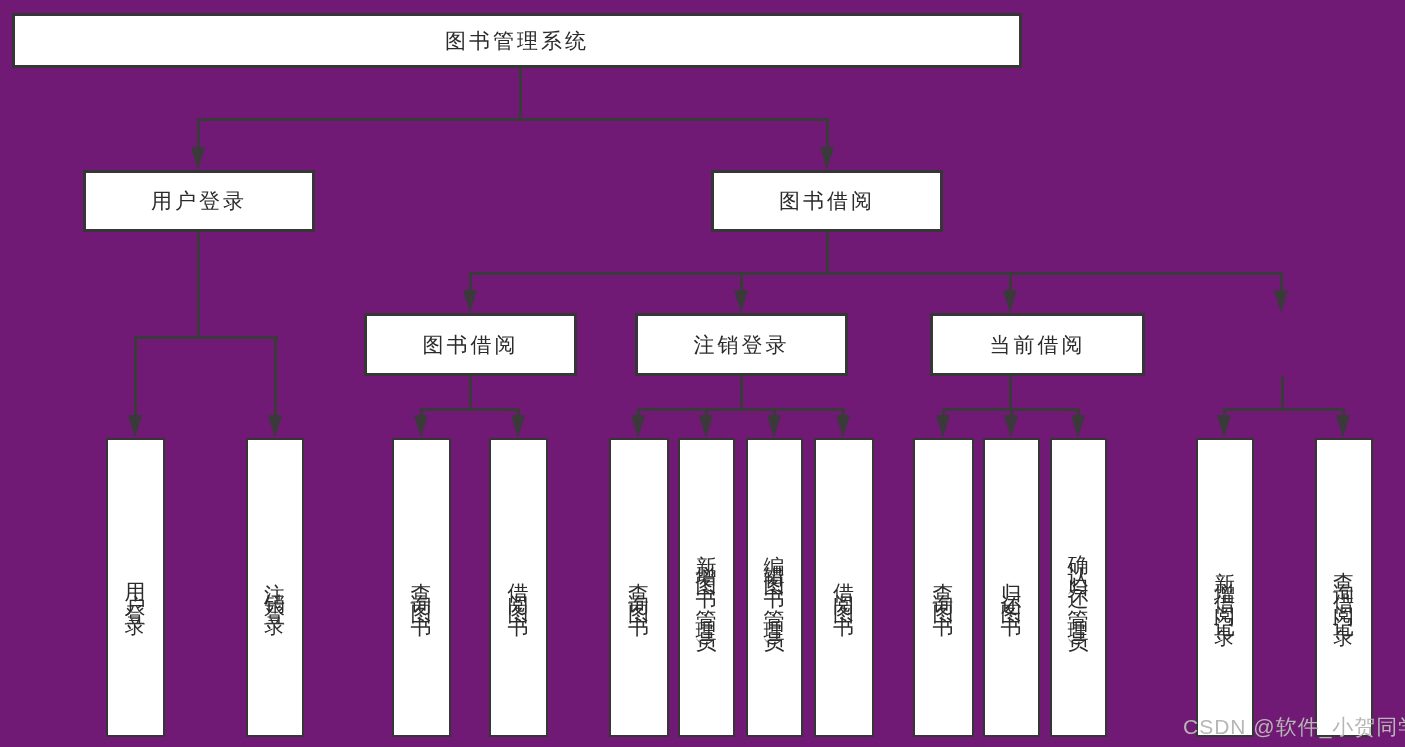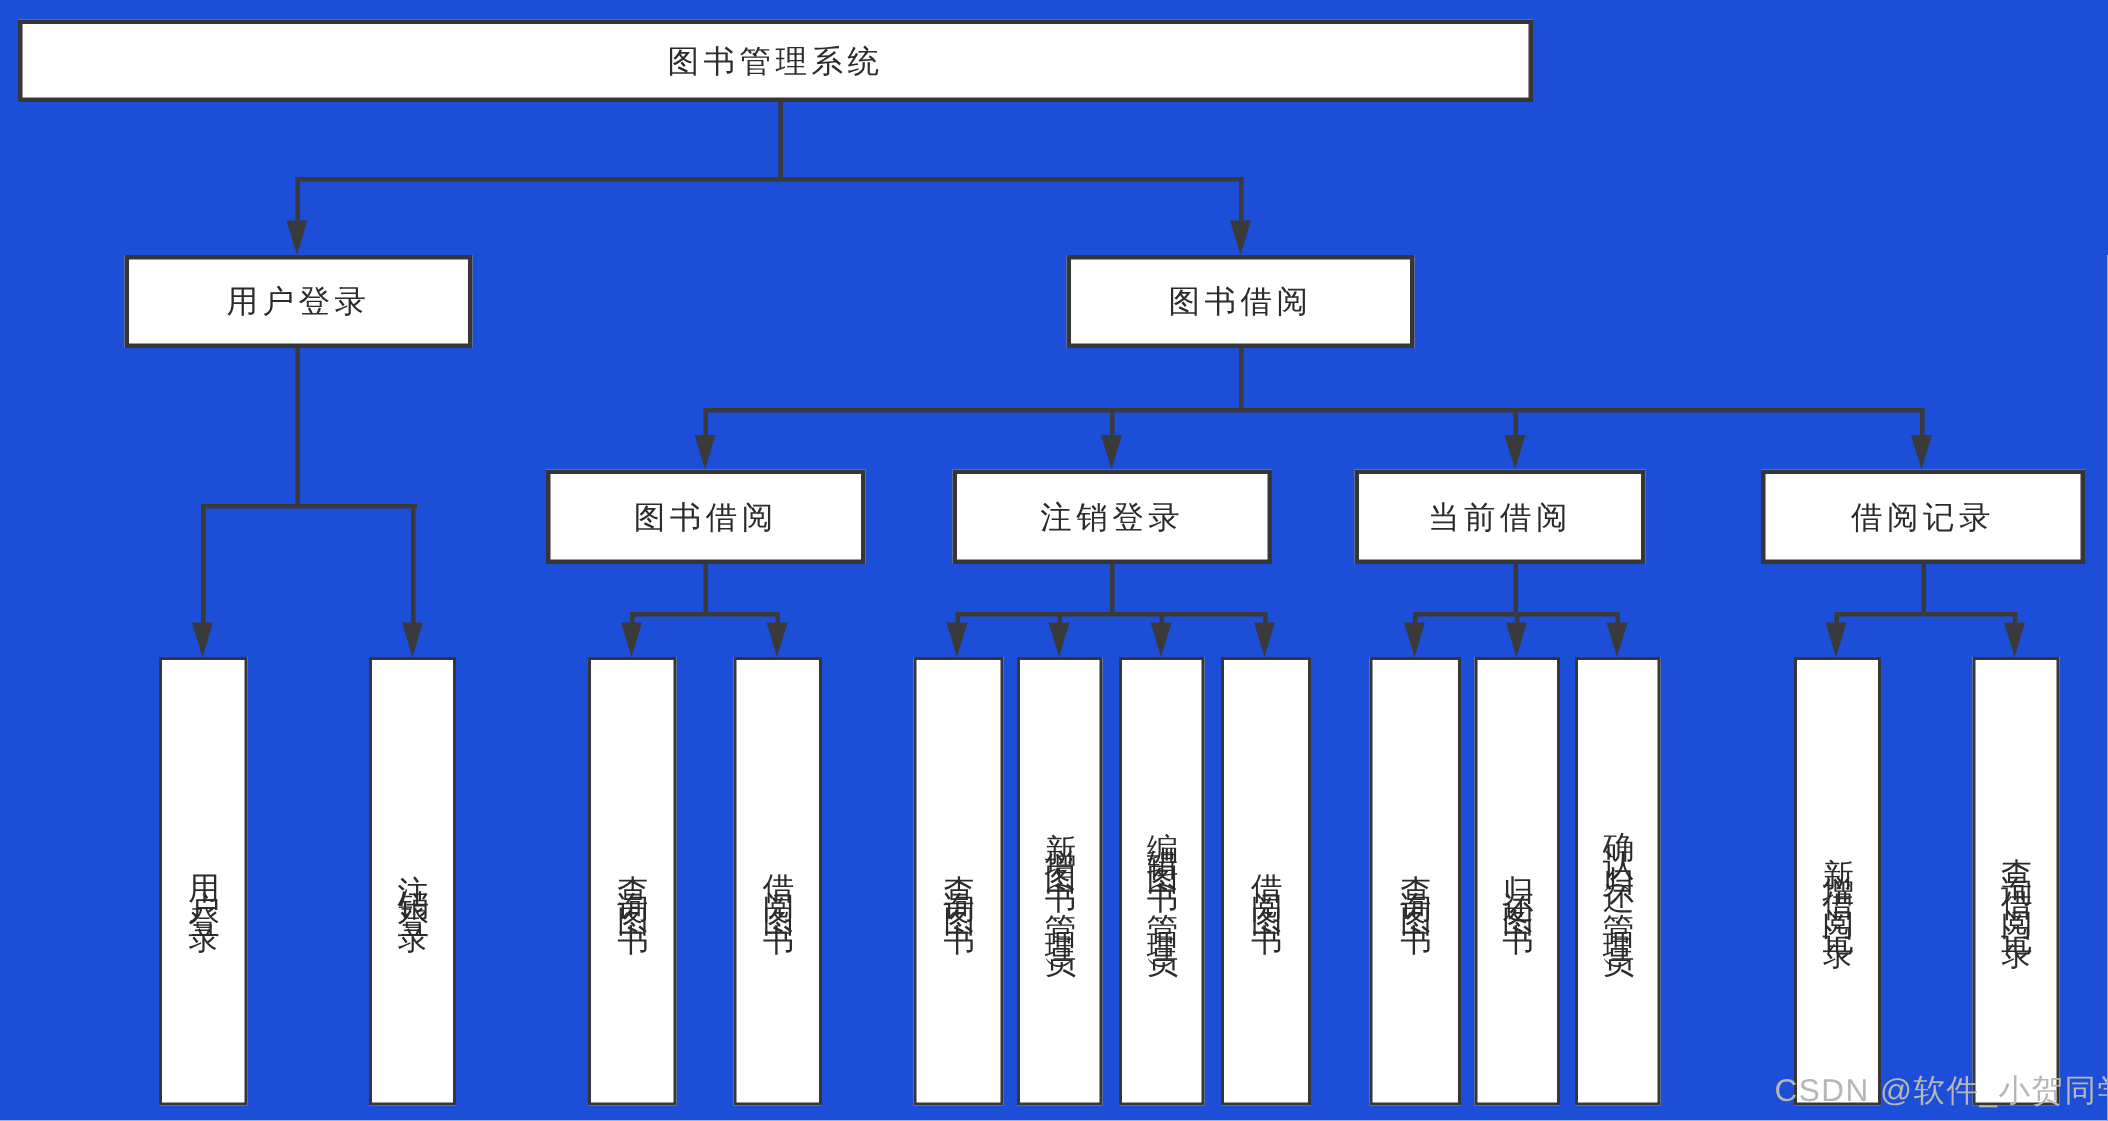--- a/index.html
+++ b/index.html
@@ -1,17 +1,17 @@
 <!DOCTYPE html>
 <html><head>
 <meta charset="utf-8">
 <style>
   html,body { margin:0; padding:0; background:#ffffff; }
   .canvas {
-    position:relative; width:1405px; height:747px; background:#1d4ed8;
+    position:relative; width:1405px; height:747px; background:#701a75;
     font-family:"Liberation Sans","DejaVu Sans",sans-serif; overflow:hidden;
   }
   .box {
     position:absolute; box-sizing:border-box; background:#ffffff;
     border:3px solid #363636; display:flex; align-items:center; justify-content:center;
     z-index:2;
   }
   .box.leaf { border-width:2px; }
   .hlabel {
     font-size:21px; color:#2b2b2b; letter-spacing:3px; white-space:nowrap;
@@ -46,25 +46,22 @@
   <div class="box" style="left:711px;top:170px;width:232px;height:62px;">
     <span class="hlabel">图书借阅</span>
   </div>
 
   <div class="box" style="left:364px;top:313px;width:213px;height:63px;">
     <span class="hlabel">图书借阅</span>
   </div>
   <div class="box" style="left:635px;top:313px;width:213px;height:63px;">
     <span class="hlabel">注销登录</span>
   </div>
-  <div class="box" style="left:903px;top:313px;width:194px;height:63px;">
+  <div class="box" style="left:930px;top:313px;width:215px;height:63px;">
     <span class="hlabel">当前借阅</span>
-  </div>
-  <div class="box" style="left:1174px;top:313px;width:216px;height:63px;">
-    <span class="hlabel">借阅记录</span>
   </div>
 
   <div class="box leaf" style="left:106px;top:438px;width:59px;height:299px;">
     <span class="vlabel">用户登录</span>
   </div>
   <div class="box leaf" style="left:246px;top:438px;width:58px;height:299px;">
     <span class="vlabel">注销登录</span>
   </div>
   <div class="box leaf" style="left:392px;top:438px;width:59px;height:299px;">
     <span class="vlabel">查询图书</span>

